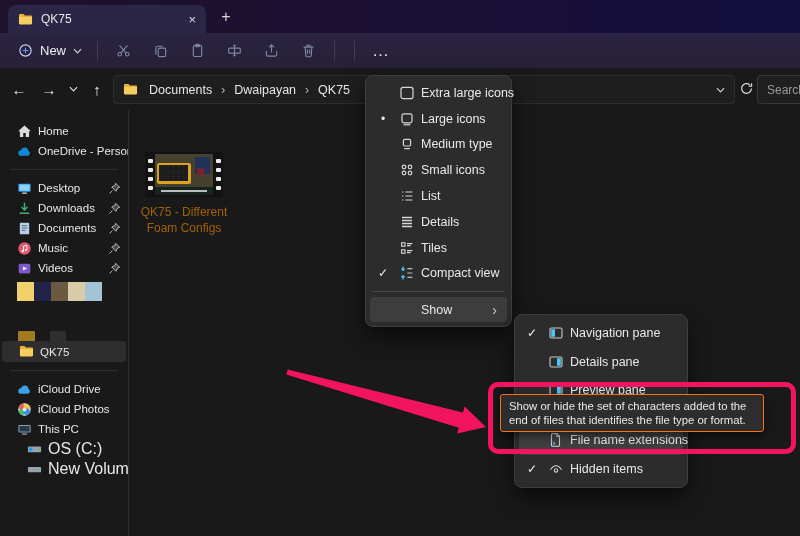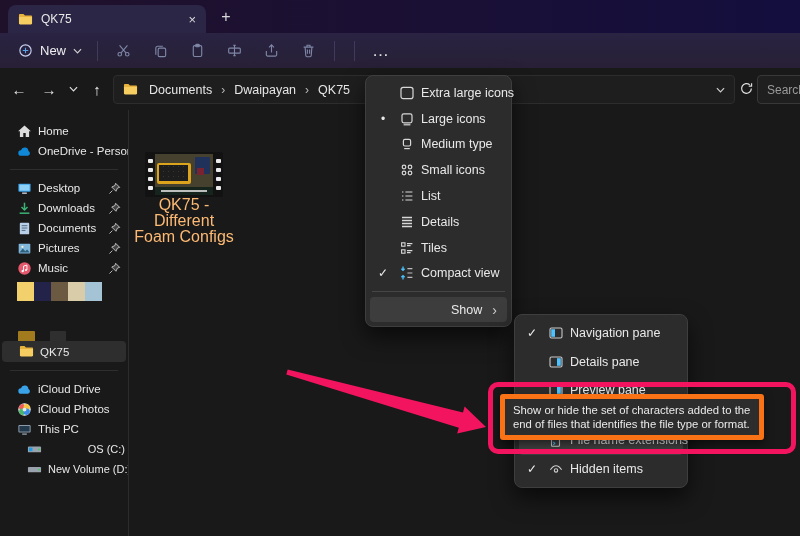--- a/index.html
+++ b/index.html
@@ -46,21 +46,21 @@
   .refreshbtn { position:absolute; left:739px; top:13px; }
   .searchfield { position:absolute; left:757px; top:7px; width:60px; height:29px;
     background:#1f1f1f; border:1px solid #383838; border-radius:4px 0 0 4px;
     display:flex; align-items:center; padding:0 9px; color:#9a9a9a; font-size:12px; }
 
   
   .sidebar { position:absolute; left:0; top:118px; width:128px; bottom:0; padding-top:3px; }
   .sidebar-divider { position:absolute; left:128px; top:110px; bottom:0; width:1px; background:#2c2c2c; }
   .side-item { height:20px; display:flex; align-items:center; gap:6px;
     padding-left:17px; padding-right:3px; font-size:11.5px; white-space:nowrap; overflow:hidden; }
-  .side-item.indent { padding-left:27px; font-size:11px;justify-content:space-between; }
+  .side-item.indent { padding-left:27px; font-size:16px; }
   .side-item.selected { background:#2e2e2e; border-radius:4px; margin:0 2px; height:21px; }
   .side-item .ic { width:15px; height:15px; flex:none; }
   .side-item .ic svg { width:15px; height:15px; }
   .side-item .pin { margin-left:auto; width:13px; height:13px; flex:none; margin-right:4px; }
   .side-item .pin svg { width:13px; height:13px; }
   .side-sep { height:1px; background:#2e2e2e; margin:8px 10px; }
   .swatch-row { display:flex; padding-left:17px; margin-top:4px; height:19px; }
   .swatch { width:17px; height:19px; }
   .partial-row { margin-top:30px; height:10px; position:relative; }
   .partial { position:absolute; top:0; height:10px; border-radius:1px 1px 0 0; }
@@ -75,44 +75,44 @@
   .shot { flex:1; margin:2px 0; background:#46402f; position:relative; overflow:hidden; }
   .kb-case { position:absolute; left:2px; top:9px; width:34px; height:21px; background:#dca31d; border-radius:2px; }
   .kb-keys { position:absolute; inset:2px 3px 3px 2px;
     background:repeating-linear-gradient(90deg,#1d1d1d 0 4px,#3a372c 4px 5px),
                repeating-linear-gradient(0deg,#1d1d1d 0 4px,#3a372c 4px 5px);
     background-blend-mode:darken; }
   .kb-part { position:absolute; right:3px; top:3px; width:15px; height:17px; background:#20315a; border-radius:1px; }
   .kb-part2 { position:absolute; right:9px; top:14px; width:7px; height:7px; background:#7a2330; }
   .caption { position:absolute; left:0; right:0; bottom:0; height:8px; background:#15241c; }
   .caption-line { margin:3px auto 0; width:80%; height:2px; background:#d9d9d9; opacity:.85; }
-  .file-label { font-size:16px; line-height:16px; color:#fdba74; }
+  .file-label { margin-top:7px; font-size:12px; line-height:16px; color:#a16207; }
 
   
   .menu { position:absolute; background:#2c2c2c; border:1px solid #3e3e3e; border-radius:8px;
     box-shadow:0 10px 22px rgba(0,0,0,.6); padding:4px; }
   #view-menu { left:365px; top:75px; width:147px; z-index:5; }
   #show-submenu { left:514px; top:314px; width:174px; z-index:6; }
   .mi { display:flex; align-items:center; border-radius:4px; font-size:12.5px; color:#e9e9e9; }
   #view-menu .mi { height:25.8px; }
   #show-submenu .mi { height:28.4px; }
   .mi .mark { width:26px; text-align:center; font-size:12px; color:#e9e9e9; flex:none; }
   .mi .mic { width:22px; flex:none; display:flex; justify-content:center; }
   .mi .mic svg { width:16px; height:16px; }
   .mi .lbl { margin-left:3px; white-space:nowrap; }
   .mi.hover { background:#3f3f3f; }
   #show-submenu .mi.gap-above { margin-top:22px; }
   .menu-sep { height:1px; background:#464646; margin:5px 2px; }
   .show-row { height:25px; background:#3d3d3d; border-radius:4px; display:flex; align-items:center; font-size:12.5px; }
-  .show-row .lbl { margin-left:81px; }
+  .show-row .lbl { margin-left:51px; }
   .show-row .sub-chev { margin-left:auto; margin-right:10px; color:#cfcfcf; font-size:14px; }
 
   
   .tooltip { position:absolute; left:500px; top:394px; width:264px; z-index:7;
-    background:#2d2d2d; border:5px solid #f97316; border-radius:3px;
+    background:#2d2d2d; border:1px solid #f97316; border-radius:3px;
     padding:4px 8px; font-size:11.3px; line-height:14px; color:#eaeaea;
     box-shadow:0 4px 10px rgba(0,0,0,.5); }
 
   
   .hl-rect { position:absolute; left:488px; top:382px; width:308px; height:72px;
     border:5px solid #f3145f; border-radius:10px; z-index:8; pointer-events:none; }
   .arrow-layer { position:absolute; inset:0; z-index:9; pointer-events:none; }
 </style>
 </head>
 <body>
@@ -332,43 +332,42 @@
     <span class="pin">
           <svg viewBox="0 0 16 16" width="15" height="15">
             <path d="M9.4 1.6 14.4 6.6 11.6 7.5 9.8 11.4 4.6 6.2 8.5 4.4z" fill="#c9c9c9" fill-opacity=".25" stroke="#c9c9c9" stroke-width="1.1"></path>
             <path d="M5.4 10.6 1.8 14.2" stroke="#c9c9c9" stroke-width="1.1"></path>
           </svg>
         </span>
   </div>
       <div class="side-item">
     <span class="ic">
           <svg viewBox="0 0 16 16" width="15" height="15">
-            <rect x="1.8" y="2.8" width="12.4" height="10.4" rx="1" fill="#7fb6d9"></rect>
-            <circle cx="5.8" cy="6.2" r="1.2" fill="#f4f0d8"></circle>
-            <path d="M2.6 12.2l3.6-4.2 2.6 3 2-2 2.8 3.2z" fill="#2e5f7d"></path>
-          </svg>
-        </span>
-    <span>Pictures</span>
-    <span class="pin">
-          <svg viewBox="0 0 16 16" width="15" height="15">
-            <path d="M9.4 1.6 14.4 6.6 11.6 7.5 9.8 11.4 4.6 6.2 8.5 4.4z" fill="#c9c9c9" fill-opacity=".25" stroke="#c9c9c9" stroke-width="1.1"></path>
-            <path d="M5.4 10.6 1.8 14.2" stroke="#c9c9c9" stroke-width="1.1"></path>
-          </svg>
-        </span>
-  </div>
-      <div class="side-item">
-    <span class="ic">
-          <svg viewBox="0 0 16 16" width="15" height="15">
             <circle cx="8" cy="8" r="6.6" fill="#e4586d"></circle>
             <path d="M7 10.8V5.4l3.6-1v5.2" stroke="#fff" stroke-width="1" fill="none"></path>
             <circle cx="6" cy="10.9" r="1.2" fill="#fff"></circle>
             <circle cx="9.6" cy="9.7" r="1.1" fill="#fff"></circle>
           </svg>
         </span>
     <span>Music</span>
+    <span class="pin">
+          <svg viewBox="0 0 16 16" width="15" height="15">
+            <path d="M9.4 1.6 14.4 6.6 11.6 7.5 9.8 11.4 4.6 6.2 8.5 4.4z" fill="#c9c9c9" fill-opacity=".25" stroke="#c9c9c9" stroke-width="1.1"></path>
+            <path d="M5.4 10.6 1.8 14.2" stroke="#c9c9c9" stroke-width="1.1"></path>
+          </svg>
+        </span>
+  </div>
+      <div class="side-item">
+    <span class="ic">
+          <svg viewBox="0 0 16 16" width="15" height="15">
+            <rect x="1.8" y="2.8" width="12.4" height="10.4" rx="1.5" fill="#7b57c9"></rect>
+            <path d="M6.5 5.8l4.2 2.2-4.2 2.2z" fill="#fff"></path>
+          </svg>
+        </span>
+    <span>Videos</span>
     <span class="pin">
           <svg viewBox="0 0 16 16" width="15" height="15">
             <path d="M9.4 1.6 14.4 6.6 11.6 7.5 9.8 11.4 4.6 6.2 8.5 4.4z" fill="#c9c9c9" fill-opacity=".25" stroke="#c9c9c9" stroke-width="1.1"></path>
             <path d="M5.4 10.6 1.8 14.2" stroke="#c9c9c9" stroke-width="1.1"></path>
           </svg>
         </span>
   </div>
     </div>
   <div class="swatch-row">
       <div class="swatch" style="background: rgb(242, 208, 107);"></div>

